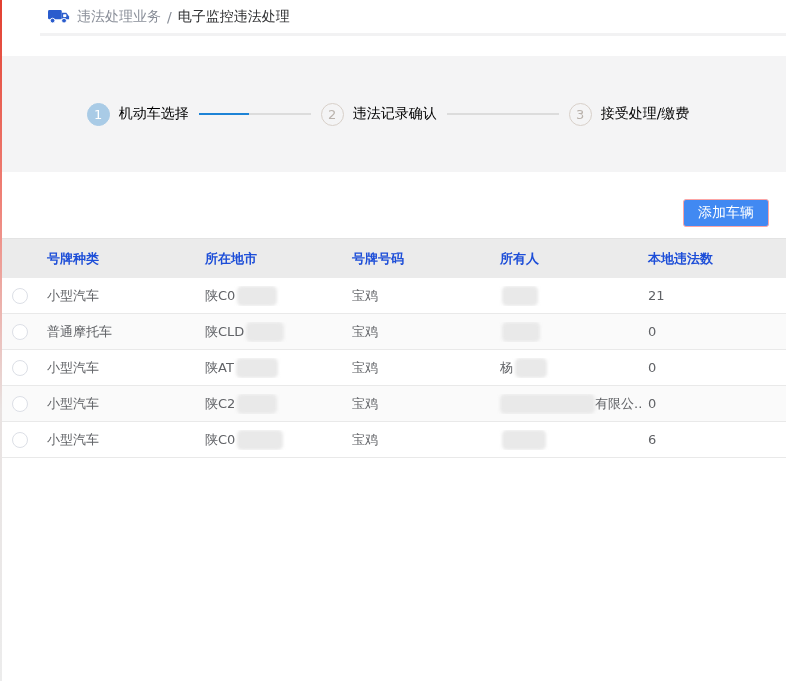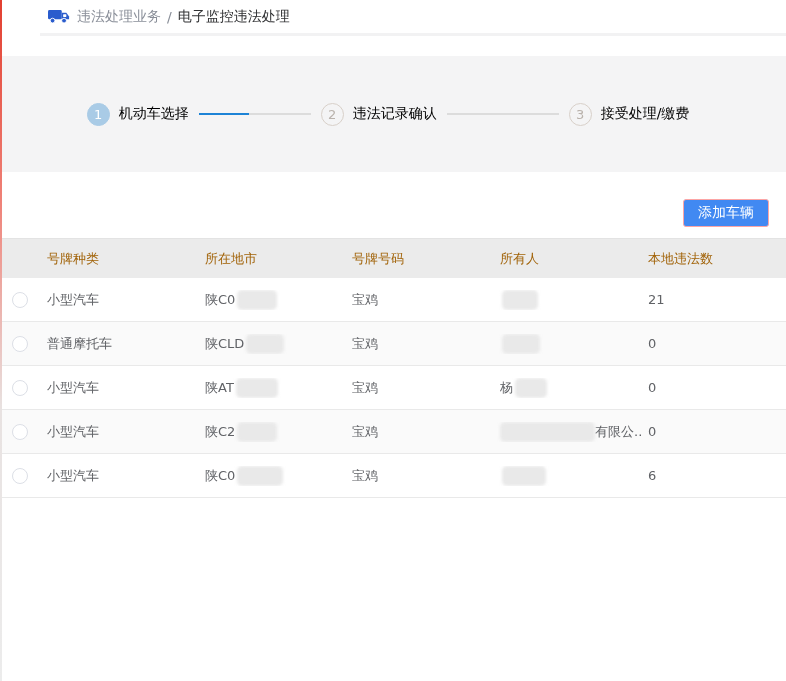--- a/index.html
+++ b/index.html
@@ -80,22 +80,22 @@
     display: grid;
     grid-template-columns: 40px 158px 147px 148px 148px 1fr;
     align-items: center;
   }
   .vrow > div { padding-left: 7px; font-size: 13px; color: #606266; overflow: hidden; white-space: nowrap; }
   .vhead {
     height: 40px;
     background: #ebebeb;
     border-top: 1px solid #e3e3e3;
   }
-  .vhead > div { font-weight: normal; color: #a16207; }
-  .vbody-row { height: 44px; border-bottom: 1px solid #e9e9e9; background: #fff; }
+  .vhead > div { font-weight: bold; color: #1d4ed8; }
+  .vbody-row { height: 36px; border-bottom: 1px solid #e9e9e9; background: #fff; }
   .vbody-row.alt { background: #fafafa; }
   .radio-cell { display: flex; justify-content: center; padding-left: 0 !important; }
   input[type="radio"] {
     appearance: none;
     -webkit-appearance: none;
     width: 16px; height: 16px;
     border: 1px solid #dcdfe6;
     border-radius: 50%;
     background: #fff;
     cursor: pointer;

